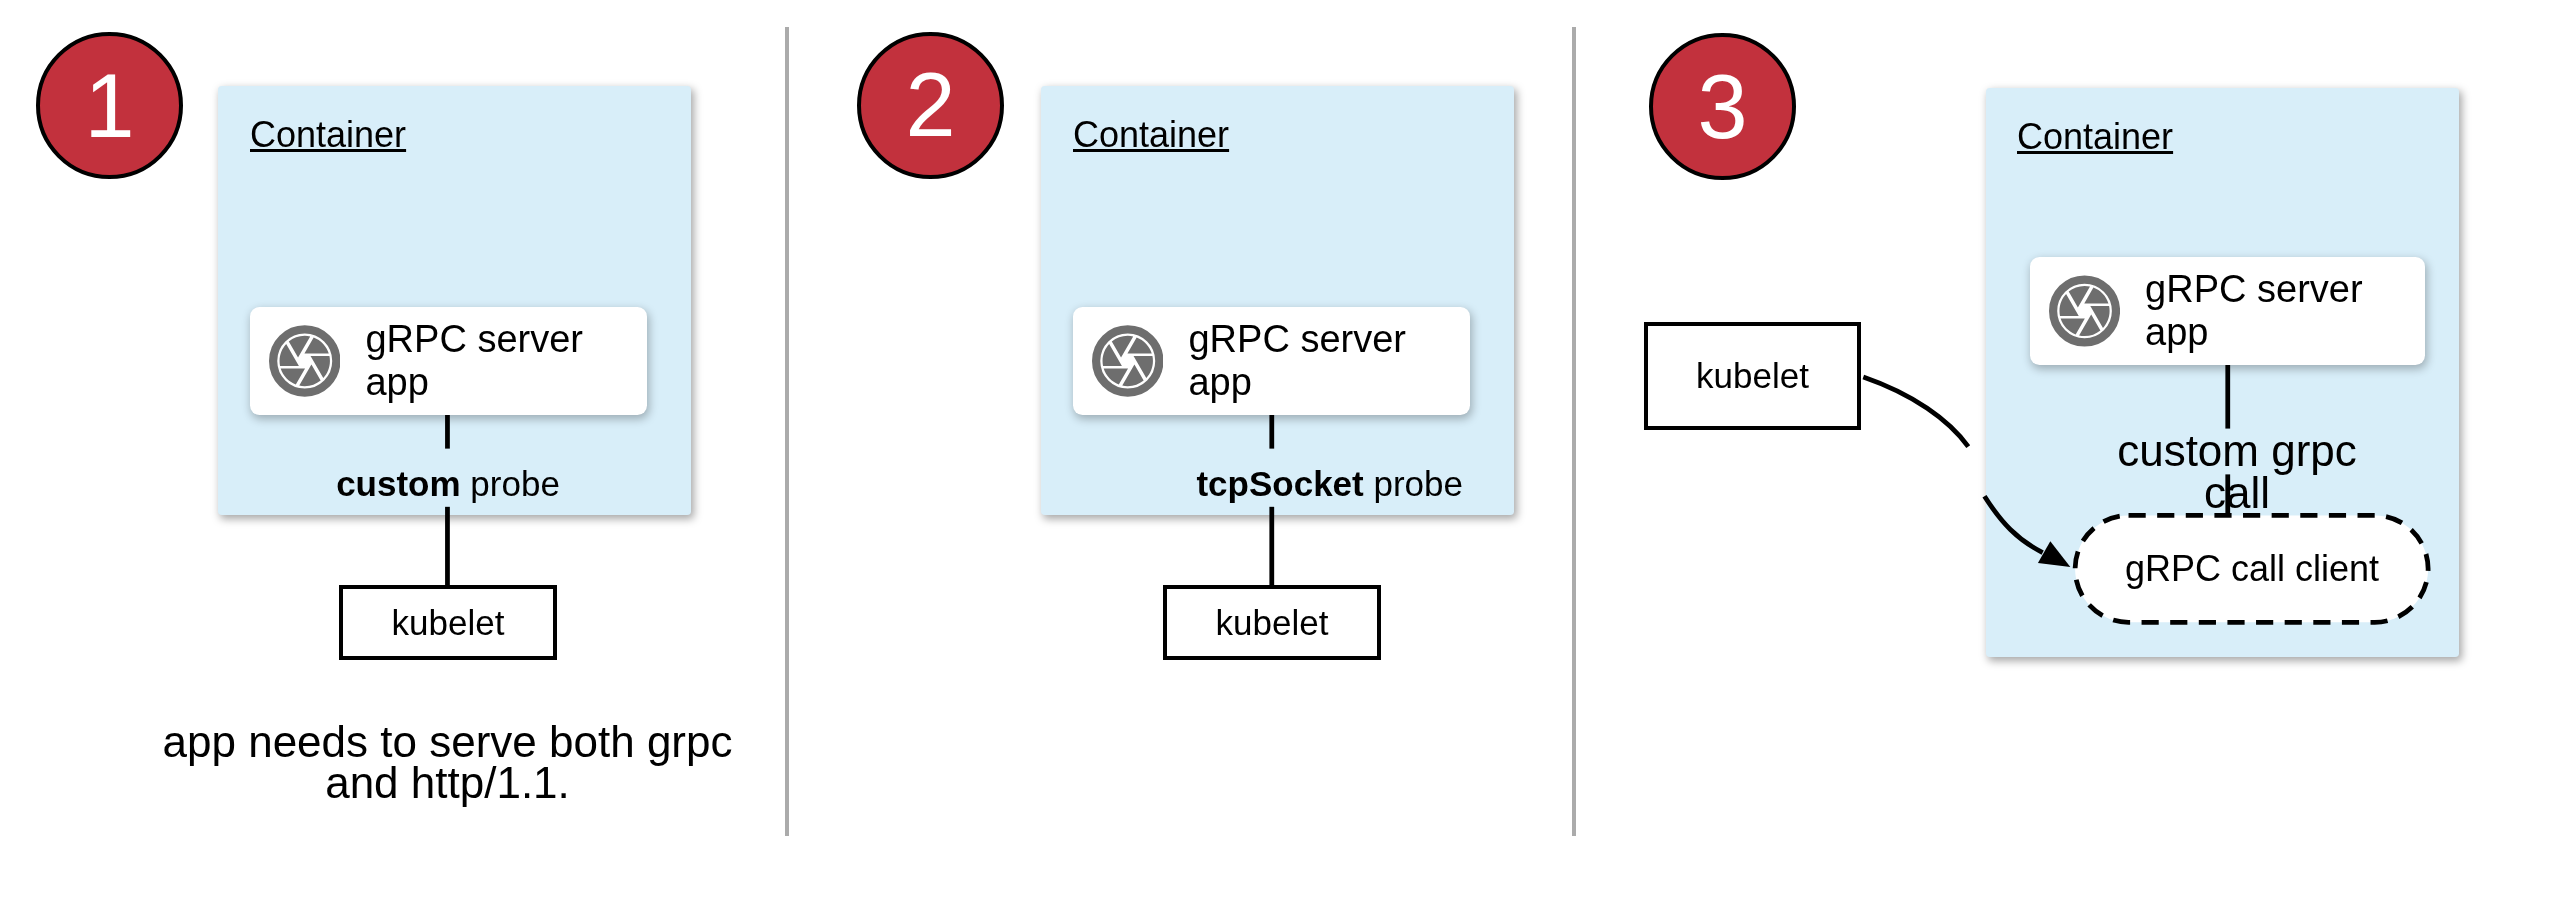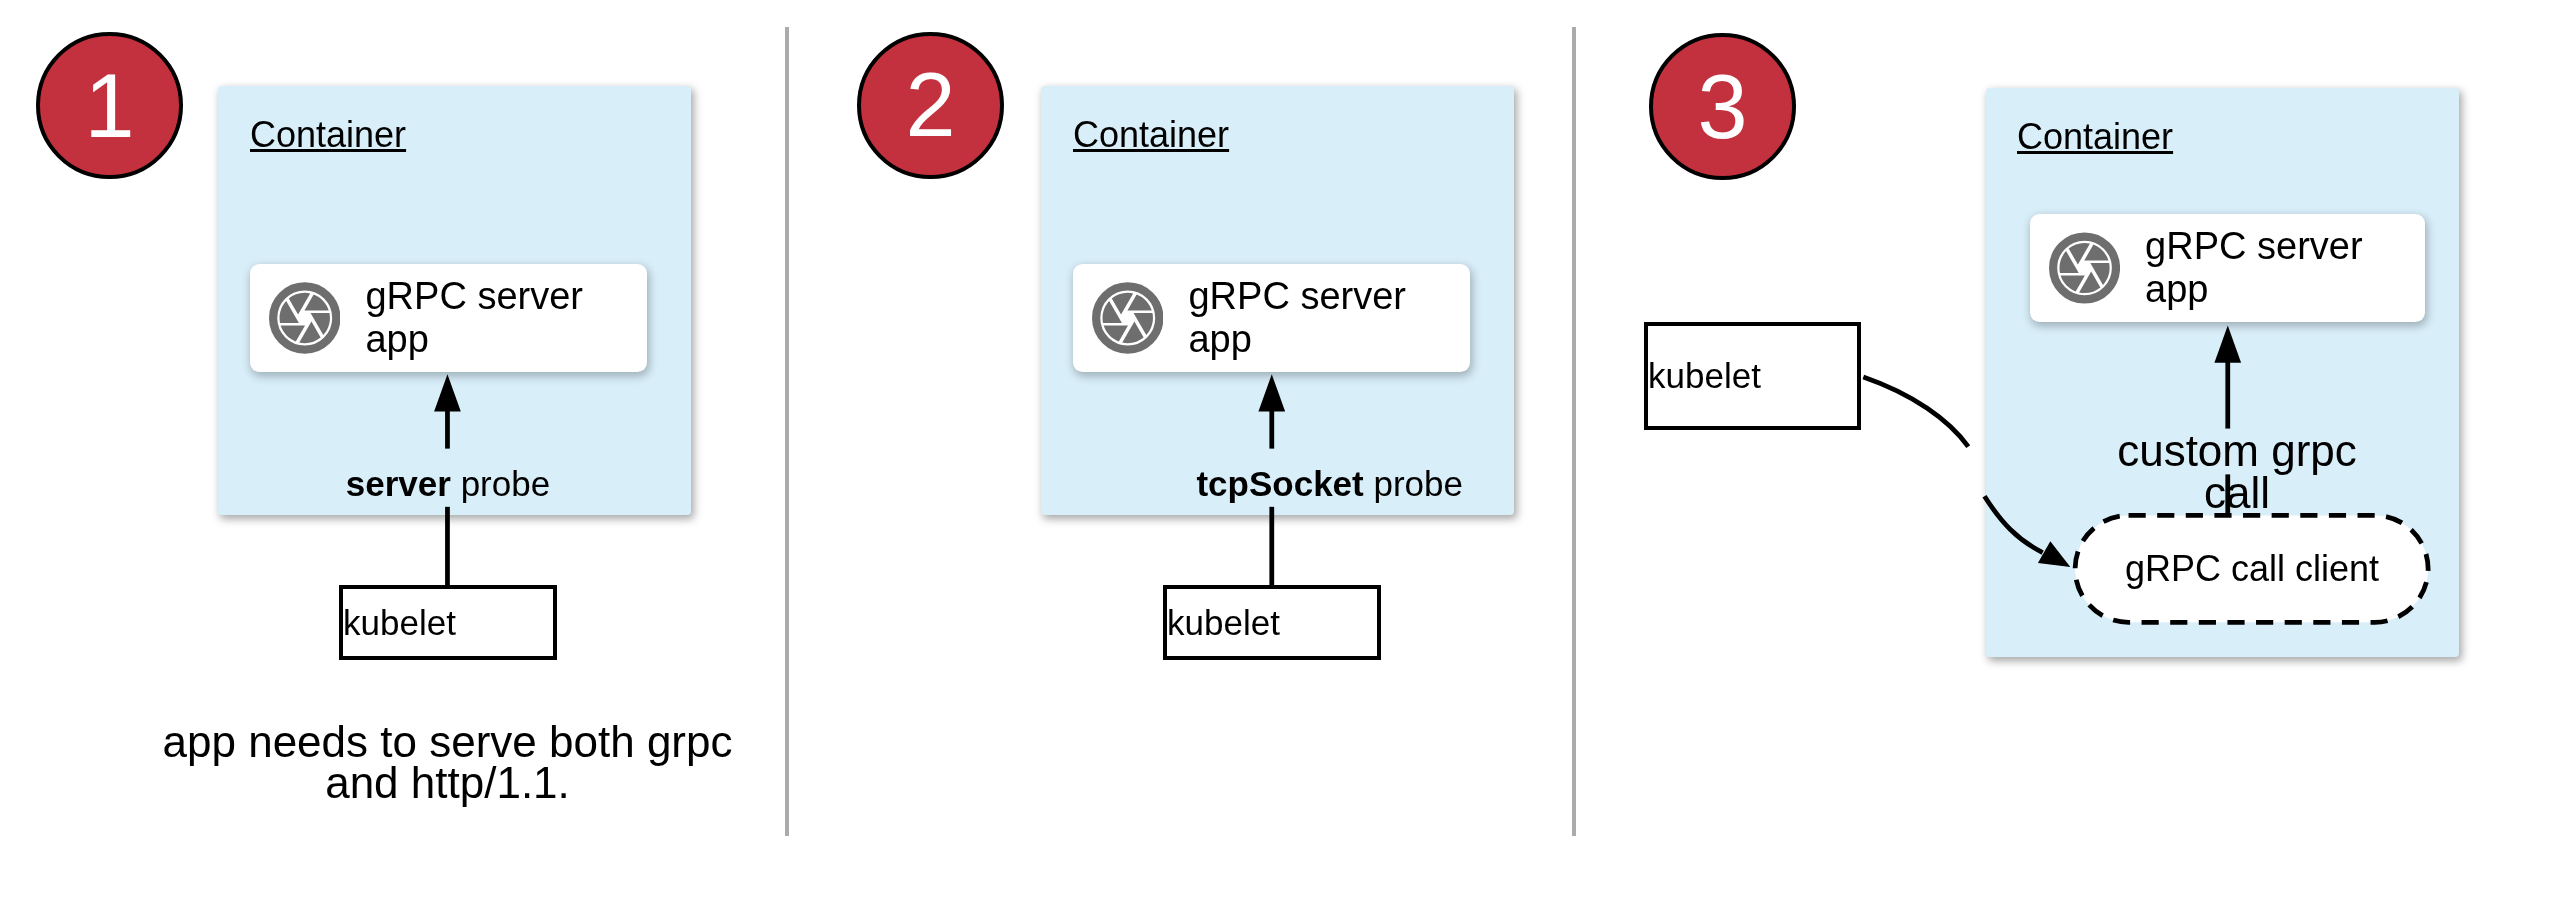--- a/index.html
+++ b/index.html
@@ -10,24 +10,24 @@
           font-family:"Liberation Sans",sans-serif;color:var(--ink);}
   .divider{position:absolute;top:27px;width:3.8px;height:809px;background:var(--divider);}
   .badge{position:absolute;width:147px;height:147px;box-sizing:border-box;border:4.8px solid #000;
          border-radius:50%;background:var(--red);color:#fff;display:flex;align-items:center;
          justify-content:center;font-size:90px;line-height:1;}
   .container-box{position:absolute;background:var(--blue);border-radius:3.8px;
          box-shadow:2.9px 3.8px 8.6px rgba(0,0,0,0.35);}
   .container-label{position:absolute;font-size:36px;line-height:42px;text-decoration:underline;}
   .app-box{position:absolute;background:#fff;border-radius:9.5px;box-sizing:border-box;
          box-shadow:1.9px 3.8px 9.5px rgba(0,0,0,0.28);display:flex;align-items:center;
-         padding-left:19px;gap:25px;}
+         padding-left:19px;gap:25px;margin-top:43px;}
   .app-label{font-size:38px;}
   .kubelet-box{position:absolute;background:#fff;border:4.8px solid #000;box-sizing:border-box;
-         display:flex;align-items:center;justify-content:flex-start;font-size:35px;}
+         display:flex;align-items:center;justify-content:center;font-size:35px;}
   .probe-label{position:absolute;width:382px;text-align:center;font-size:35px;line-height:42px;
          white-space:pre;}
   .probe-label b{font-weight:bold;}
   .float-label{position:absolute;width:286px;text-align:center;font-size:44px;line-height:42px;}
   .caption{position:absolute;text-align:center;font-size:44px;line-height:41px;white-space:pre-line;}
   .overlay{position:absolute;left:0;top:0;pointer-events:none;}
   .stadium-label{position:absolute;width:286px;text-align:center;font-size:36px;line-height:42px;}
 </style>
 </head>
 <body>
@@ -109,21 +109,21 @@
   <div class="kubelet-box" style="left:339px;top:585px;width:218px;height:75px;">
     <span>kubelet</span>
   </div>
   <div class="kubelet-box" style="left:1163px;top:585px;width:218px;height:75px;">
     <span>kubelet</span>
   </div>
   <div class="kubelet-box" style="left:1644px;top:322px;width:217px;height:108px;">
     <span>kubelet</span>
   </div>
 
-  <div class="probe-label" style="left:257px;top:463px;"><b>server</b><span> probe</span></div>
+  <div class="probe-label" style="left:257px;top:463px;"><b>custom</b><span> probe</span></div>
   <div class="probe-label" style="left:1081px;top:463px;text-align:right;"><b>tcpSocket</b><span> probe</span></div>
 
   <div class="float-label" style="left:2094px;top:430px;">custom grpc call</div>
   <div class="stadium-label" style="left:2109px;top:548px;">gRPC call client</div>
 
   <div class="caption" style="left:142px;top:721px;width:611px;">app needs to serve both grpc
 and http/1.1.</div>
 
 </div>
 

